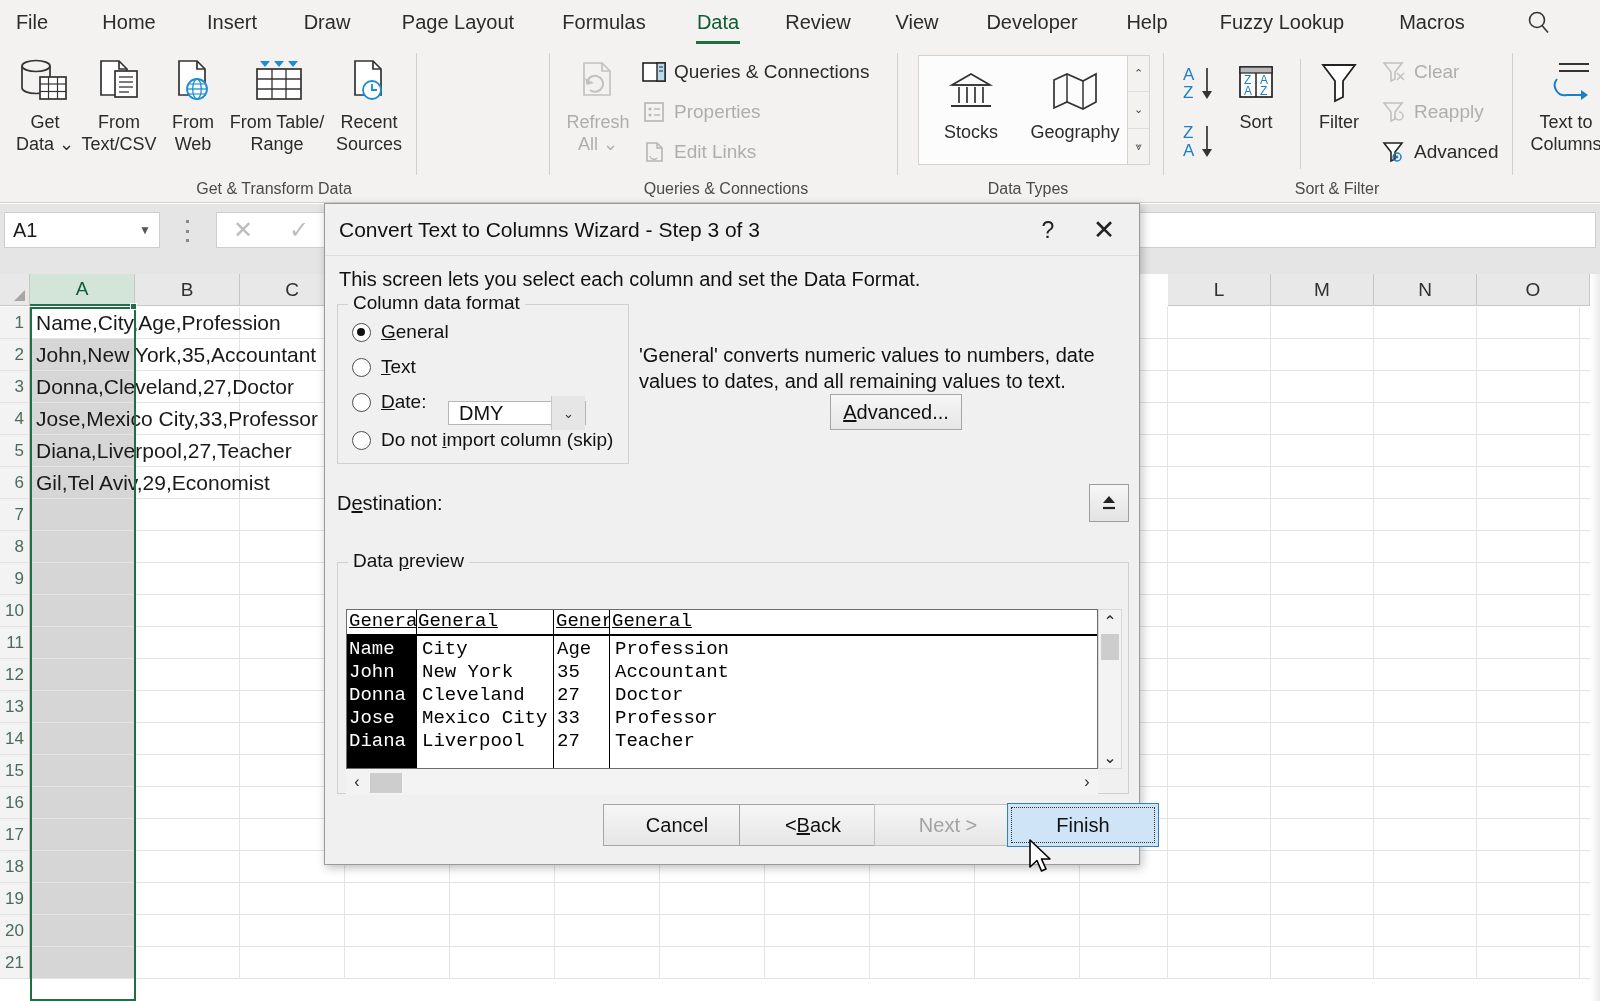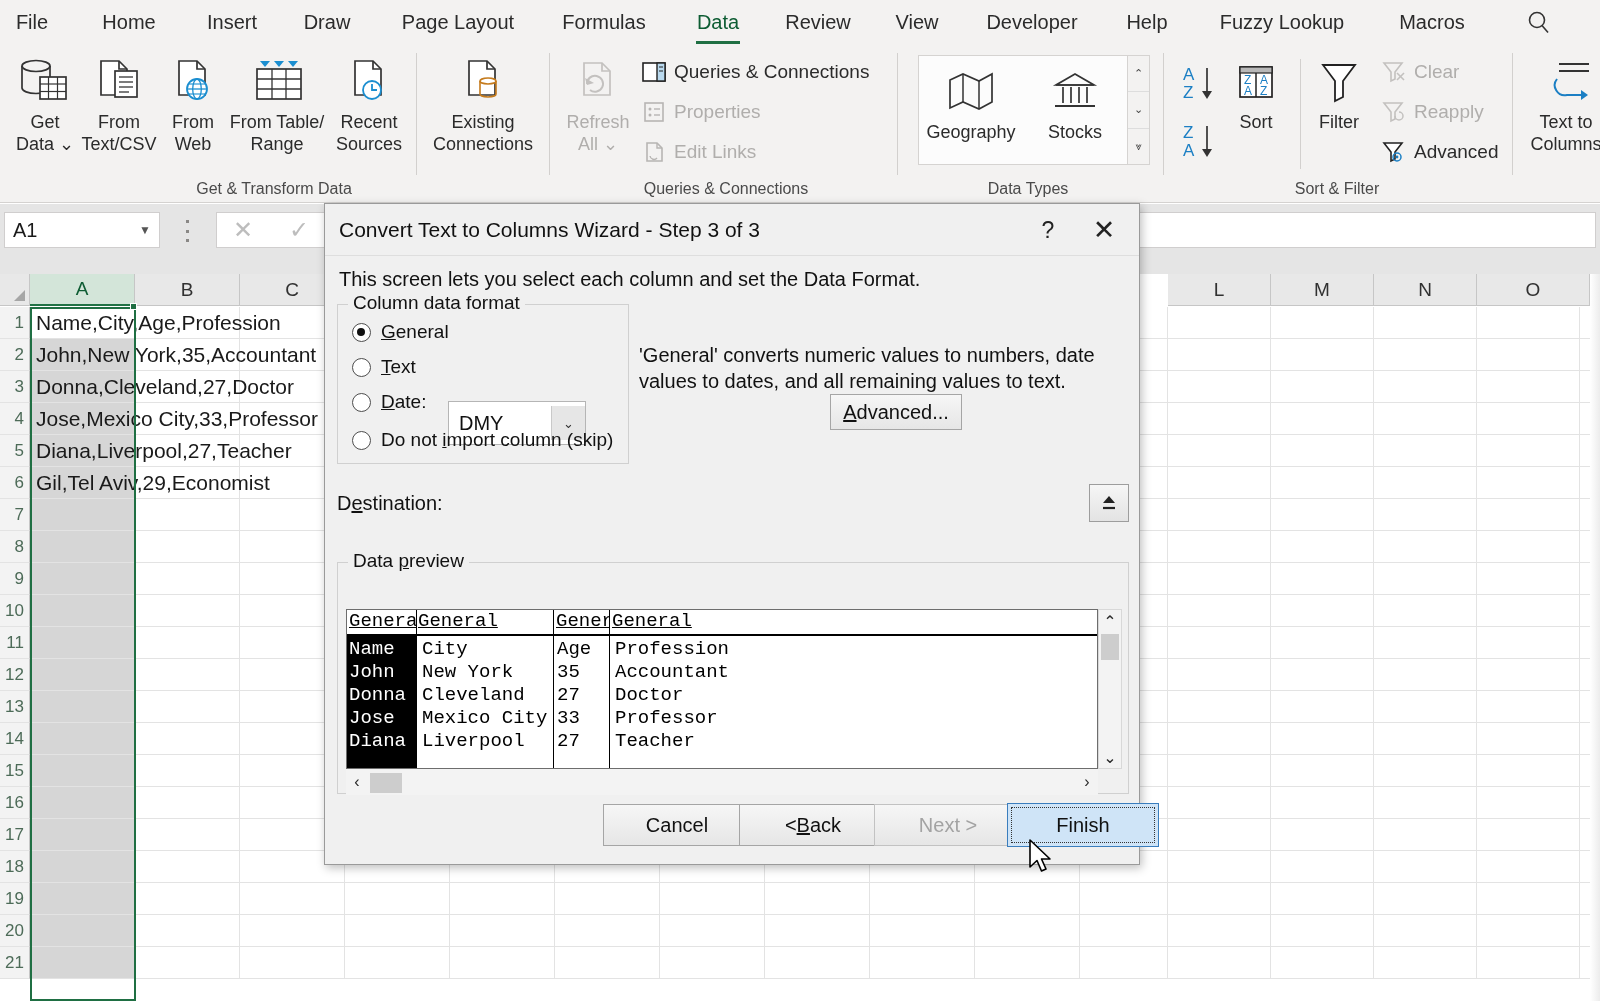--- a/index.html
+++ b/index.html
@@ -177,21 +177,21 @@
   .radio {
     width:19px;height:19px;border-radius:50%;
     border:1.6px solid #4d4d4d; background:#fff; position:relative; flex:none;
   }
   .radio.on::after{
     content:""; position:absolute; left:4px; top:4px; width:8px;height:8px;
     border-radius:50%; background:#111;
   }
 
   #date-select {
-    position:absolute; left:110px; top:96px; width:138px; height:44px;
+    position:absolute; left:110px; top:96px; width:138px; height:24px;
     background:#fff; border:1px solid #b5b5b5; display:flex; align-items:center;
     font-size:20px; color:#111; padding-left:10px; cursor:default;
   }
   #date-select .arrowbox{
     margin-left:auto; width:34px;height:34px; background:#e6e6e6; border-left:1px solid #c9c9c9;
     display:flex;align-items:center;justify-content:center;font-size:13px;color:#333;
   }
 
   #desc-text {
     position:absolute; top:138px; left:314px; width:500px;
@@ -370,32 +370,20 @@
         <path d="M27 4 l5 6 l5 -6 Z" fill="#1b8ed0"></path>
         <path d="M41 4 l5 6 l5 -6 Z" fill="#1b8ed0"></path>
       </svg>
     </div>
     <div class="lbl">From Table/
 Range</div>
   </div>
 
   <div class="grp-sep" style="left:416px;"></div>
 
-  <div class="bigbtn" style="left:424px;width:118px;">
-    <div class="ico">
-      <svg width="52" height="50" viewBox="0 0 52 50">
-        <path d="M12 4 h18 l8 8 v26 H12 Z" fill="#fff" stroke="#333" stroke-width="1.7"></path>
-        <path d="M30 4 v8 h8" fill="none" stroke="#333" stroke-width="1.7"></path>
-        <ellipse cx="31" cy="24" rx="8" ry="3" fill="#fff" stroke="#c57b1d" stroke-width="1.6"></ellipse>
-        <path d="M23 24 v13 a8 3 0 0 0 16 0 V24" fill="none" stroke="#c57b1d" stroke-width="1.6"></path>
-      </svg>
-    </div>
-    <div class="lbl">Existing
-Connections</div>
-  </div>
 
   <div class="grp-label" style="left:4px;width:540px;">Get &amp; Transform Data</div>
 
   <div class="grp-sep" style="left:549px;"></div>
 
   <div class="bigbtn disabled" style="left:558px;width:80px;">
     <div class="ico">
       <svg width="50" height="50" viewBox="0 0 50 50">
         <path d="M11 6 h18 l8 8 v24 H11 Z" fill="#f3f2f1" stroke="#c3c1bf" stroke-width="1.7"></path>
         <path d="M29 6 v8 h8" fill="none" stroke="#c3c1bf" stroke-width="1.7"></path>
@@ -441,43 +429,43 @@
         </svg>
     </span>
     <span>Edit Links</span>
   </div>
 
   <div class="grp-label" style="left:556px;width:340px;">Queries &amp; Connections</div>
 
   <div class="grp-sep" style="left:897px;"></div>
 
   <div id="datatypes-gallery">
-    <div class="dt-item">
-      <span>
-        <svg width="58" height="46" viewBox="0 0 58 46">
-          <path d="M8 12 L21 6 L37 13 L50 6 V34 L37 41 L21 34 L8 40 Z" fill="none" stroke="#333" stroke-width="1.7"></path>
-          <line x1="21" y1="6" x2="21" y2="34" stroke="#333" stroke-width="1.5"></line>
-          <line x1="37" y1="13" x2="37" y2="41" stroke="#333" stroke-width="1.5"></line>
-        </svg>
-      </span>
-      <span class="lbl">Geography</span>
-    </div>
     <div class="dt-item">
       <span>
         <svg width="54" height="46" viewBox="0 0 54 46">
           <path d="M27 6 L46 17 H8 Z" fill="none" stroke="#333" stroke-width="1.7"></path>
           <line x1="8" y1="17" x2="46" y2="17" stroke="#333" stroke-width="1.7"></line>
           <line x1="15" y1="19" x2="15" y2="35" stroke="#333" stroke-width="1.7"></line>
           <line x1="23" y1="19" x2="23" y2="35" stroke="#333" stroke-width="1.7"></line>
           <line x1="31" y1="19" x2="31" y2="35" stroke="#333" stroke-width="1.7"></line>
           <line x1="39" y1="19" x2="39" y2="35" stroke="#333" stroke-width="1.7"></line>
           <line x1="7" y1="38" x2="47" y2="38" stroke="#333" stroke-width="1.8"></line>
         </svg>
       </span>
       <span class="lbl">Stocks</span>
+    </div>
+    <div class="dt-item">
+      <span>
+        <svg width="58" height="46" viewBox="0 0 58 46">
+          <path d="M8 12 L21 6 L37 13 L50 6 V34 L37 41 L21 34 L8 40 Z" fill="none" stroke="#333" stroke-width="1.7"></path>
+          <line x1="21" y1="6" x2="21" y2="34" stroke="#333" stroke-width="1.5"></line>
+          <line x1="37" y1="13" x2="37" y2="41" stroke="#333" stroke-width="1.5"></line>
+        </svg>
+      </span>
+      <span class="lbl">Geography</span>
     </div>
   </div>
   <div id="datatypes-spin">
     <div class="spin-btn">⌃</div>
     <div class="spin-btn">⌄</div>
     <div class="spin-btn">⩔</div>
   </div>
   <div class="grp-label" style="left:905px;width:246px;">Data Types</div>
 
   <div class="grp-sep" style="left:1163px;"></div>

